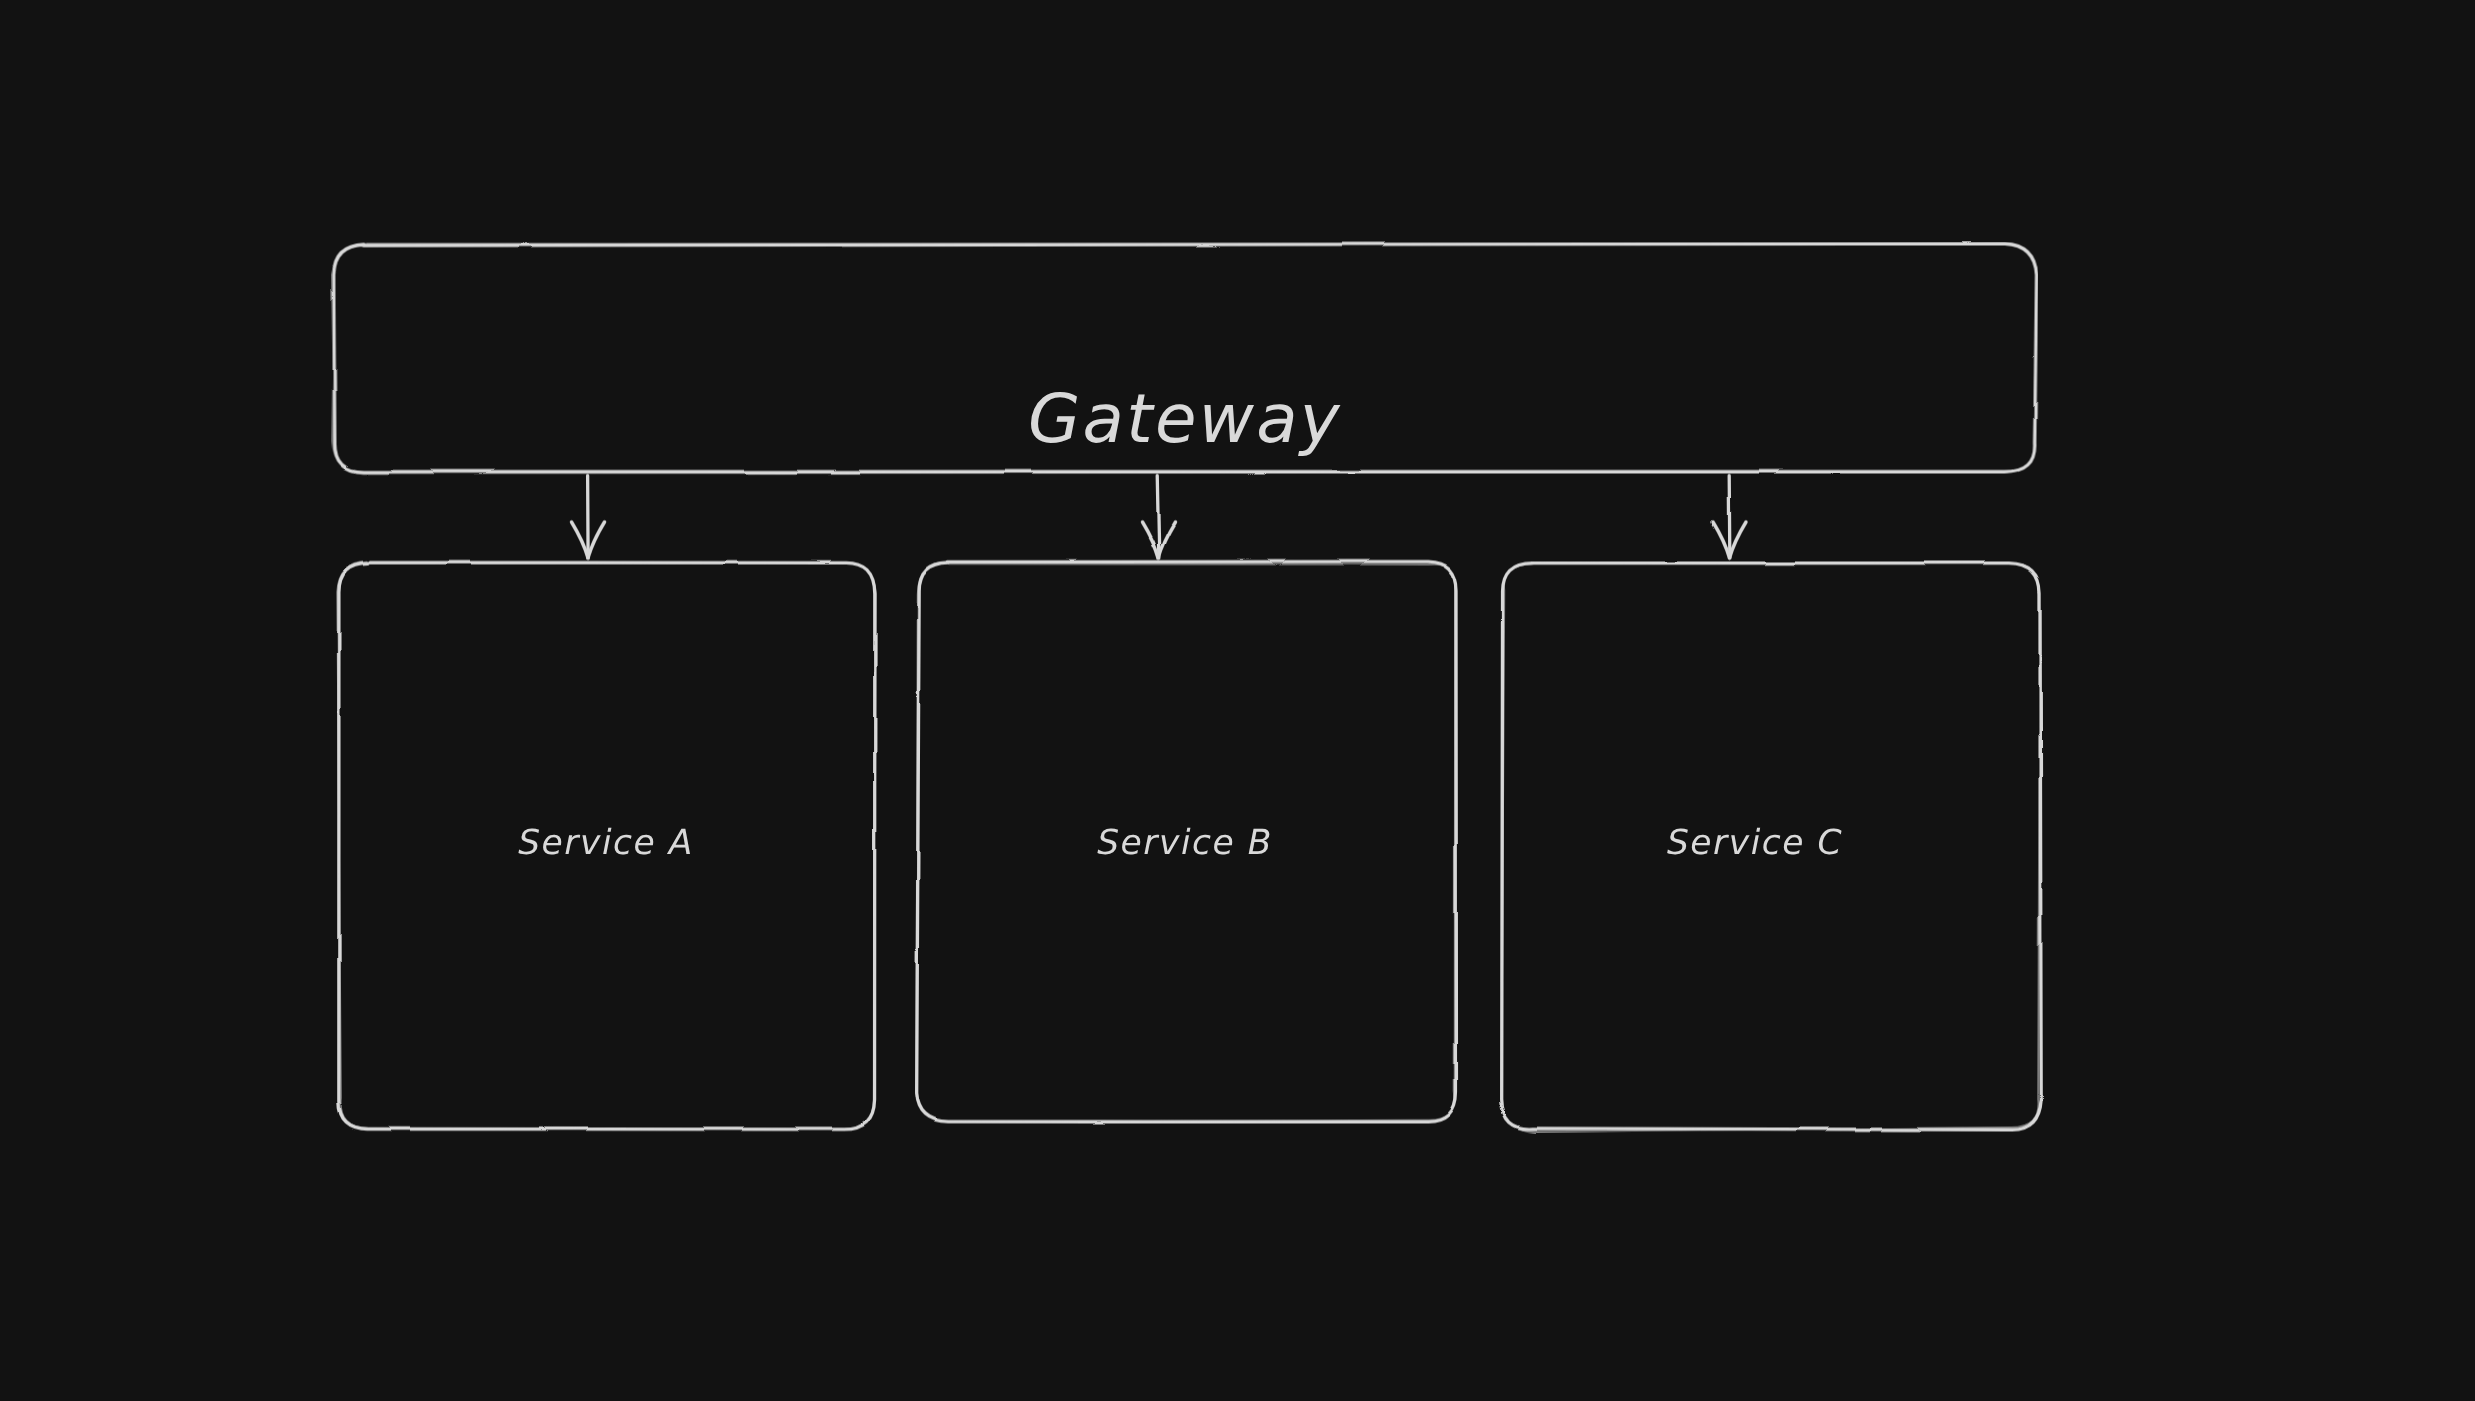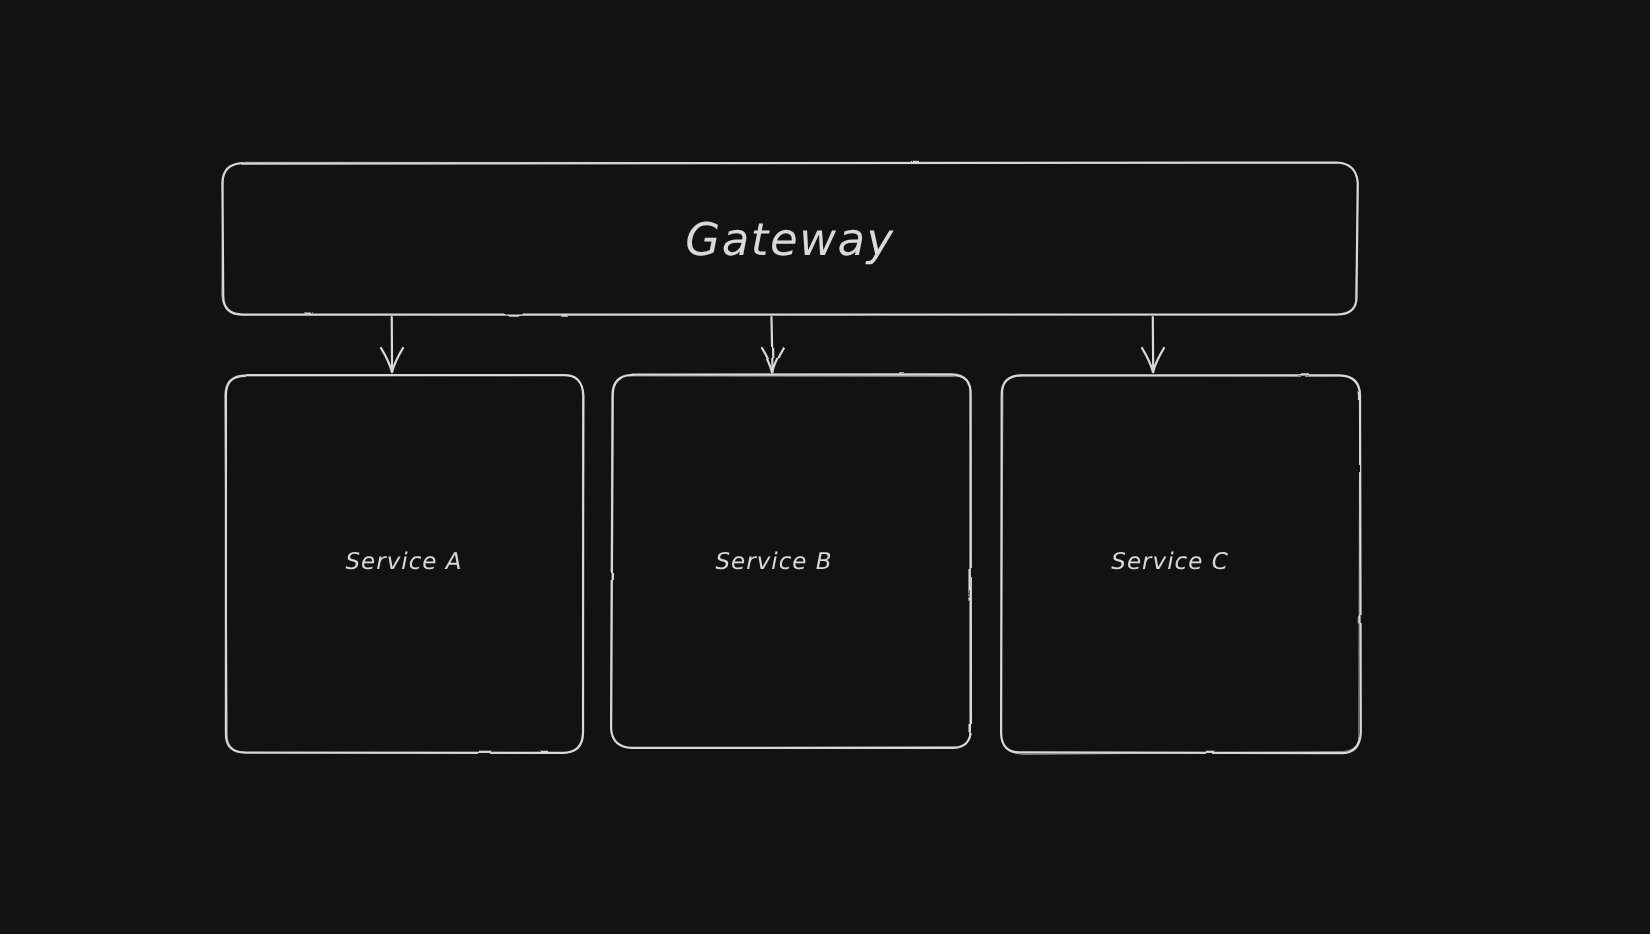--- a/index.html
+++ b/index.html
@@ -32,20 +32,21 @@
     white-space: nowrap;
     text-align: center;
     letter-spacing: 0.5px;
     user-select: none;
     transform: translate(-50%, -50%);
     text-rendering: geometricPrecision;
   }
   .label-gateway {
     font-size: 45px;
     letter-spacing: 1.5px;
+    margin-top: 40px;
   }
   .label-service {
     font-size: 23px;
     letter-spacing: 1px;
   }
   .hit {
     position: absolute;
     background: transparent;
     border: 0;
   }
@@ -83,21 +84,21 @@
         <path d="M 1164 348 Q 1156 361.2 1153 372" stroke-width="2.3"></path>
       </g>
   </svg>
 
   <div class="node-label label-gateway" style="left:790px; top:239px;">Gateway</div>
   <div class="hit" style="left:223px; top:163px; width:1134px; height:152px;"></div>
 
   <div class="node-label label-service" style="left:404px; top:562px;">Service A</div>
   <div class="hit" style="left:226px; top:375px; width:357px; height:378px;"></div>
 
-  <div class="node-label label-service" style="left:774px; top:562px;font-style:italic;">Service B</div>
+  <div class="node-label label-service" style="left:790px; top:562px;font-style:italic;">Service B</div>
   <div class="hit" style="left:612px; top:375px; width:359px; height:373px;"></div>
 
   <div class="node-label label-service" style="left:1170px; top:562px;">Service C</div>
   <div class="hit" style="left:1002px; top:375px; width:358px; height:378px;"></div>
 
   <div class="hit" style="left:378px; top:317px; width:28px; height:58px;"></div>
   <div class="hit" style="left:758px; top:317px; width:28px; height:58px;"></div>
   <div class="hit" style="left:1139px; top:317px; width:28px; height:58px;"></div>
 
 </div>

